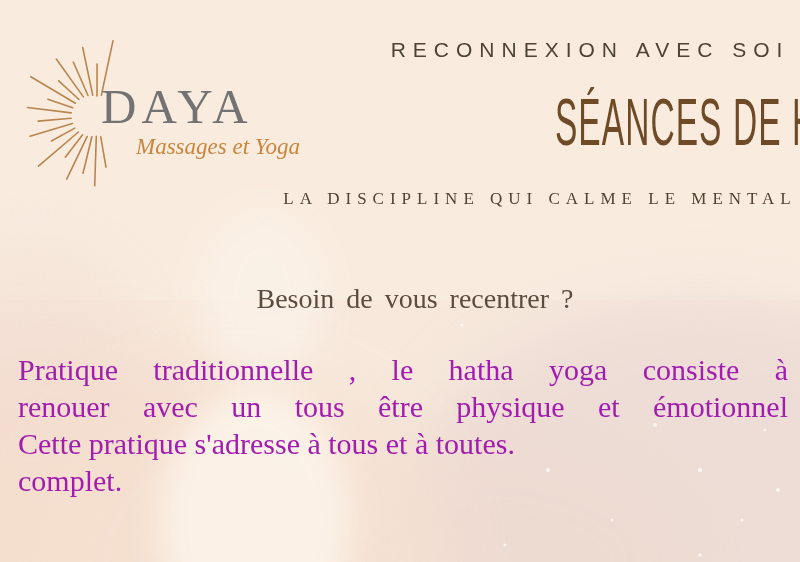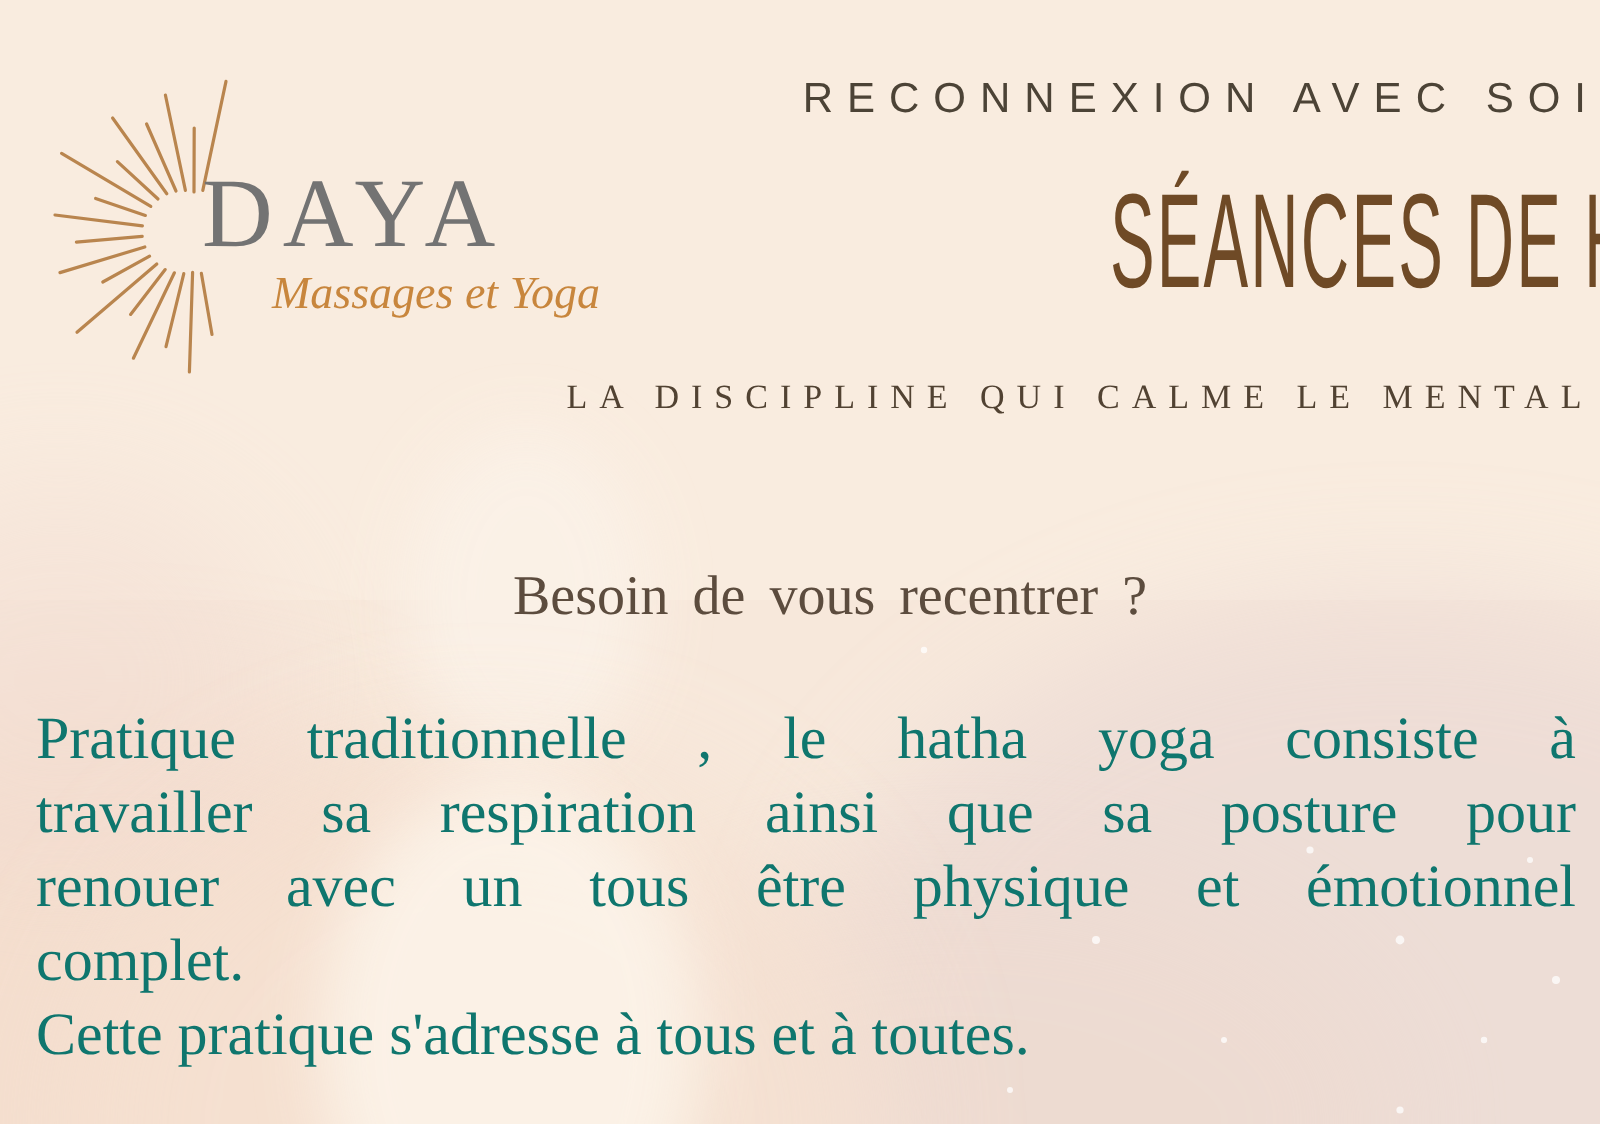--- a/index.html
+++ b/index.html
@@ -21,21 +21,21 @@
   }
   .tagline{
     position:absolute;left:136px;top:134px;
     font-family:"Liberation Serif", serif;
     font-style:italic;
     font-size:23px;color:#c8863d;white-space:nowrap;
   }
   
   .kicker{
     position:absolute;left:380px;top:38px;width:420px;
-    text-align:right;
+    text-align:center;
     font-family:"Liberation Sans", sans-serif;
     font-size:21px;letter-spacing:7px;
     color:#4c4336;white-space:nowrap;
   }
   .title-wrap{
     position:absolute;left:358px;top:86px;width:440px;
     text-align:center;white-space:nowrap;
   }
   .title-wrap .stretch{
     display:inline-block;
@@ -55,21 +55,21 @@
     color:#514232;white-space:nowrap;
   }
   .question{
     position:absolute;left:0;top:283px;width:830px;
     text-align:center;
     font-size:28px;color:#5c4c3e;
     word-spacing:5px;
   }
   .body-text{
     position:absolute;left:18px;top:351px;width:770px;
-    font-size:30px;line-height:37px;color:#0f766e;
+    font-size:30px;line-height:37px;color:#a21caf;
   }
   .body-text .jl{
     text-align:justify;
     text-align-last:justify;
     white-space:nowrap;
   }
   .body-text .ll{text-align:left;white-space:nowrap;}
 </style>
 </head>
 <body>
@@ -139,19 +139,18 @@
   <div class="kicker">RECONNEXION AVEC SOI</div>
   <div class="title-wrap">
     <span class="stretch">Séances de hatha yoga</span>
   </div>
   <div class="subtitle">LA DISCIPLINE QUI CALME LE MENTAL</div>
 
   <div class="question">Besoin de vous recentrer ?</div>
 
   <div class="body-text">
     <div class="jl">Pratique traditionnelle , le hatha yoga consiste à</div>
-    <div class="jl">travailler sa respiration ainsi que sa posture pour</div>
     <div class="jl">renouer avec un tous être physique et émotionnel</div>
+    <div class="ll">Cette pratique s'adresse à tous et à toutes.</div>
     <div class="ll">complet.</div>
-    <div class="ll">Cette pratique s'adresse à tous et à toutes.</div>
   </div>
 
 </div>
 
 </body></html>

